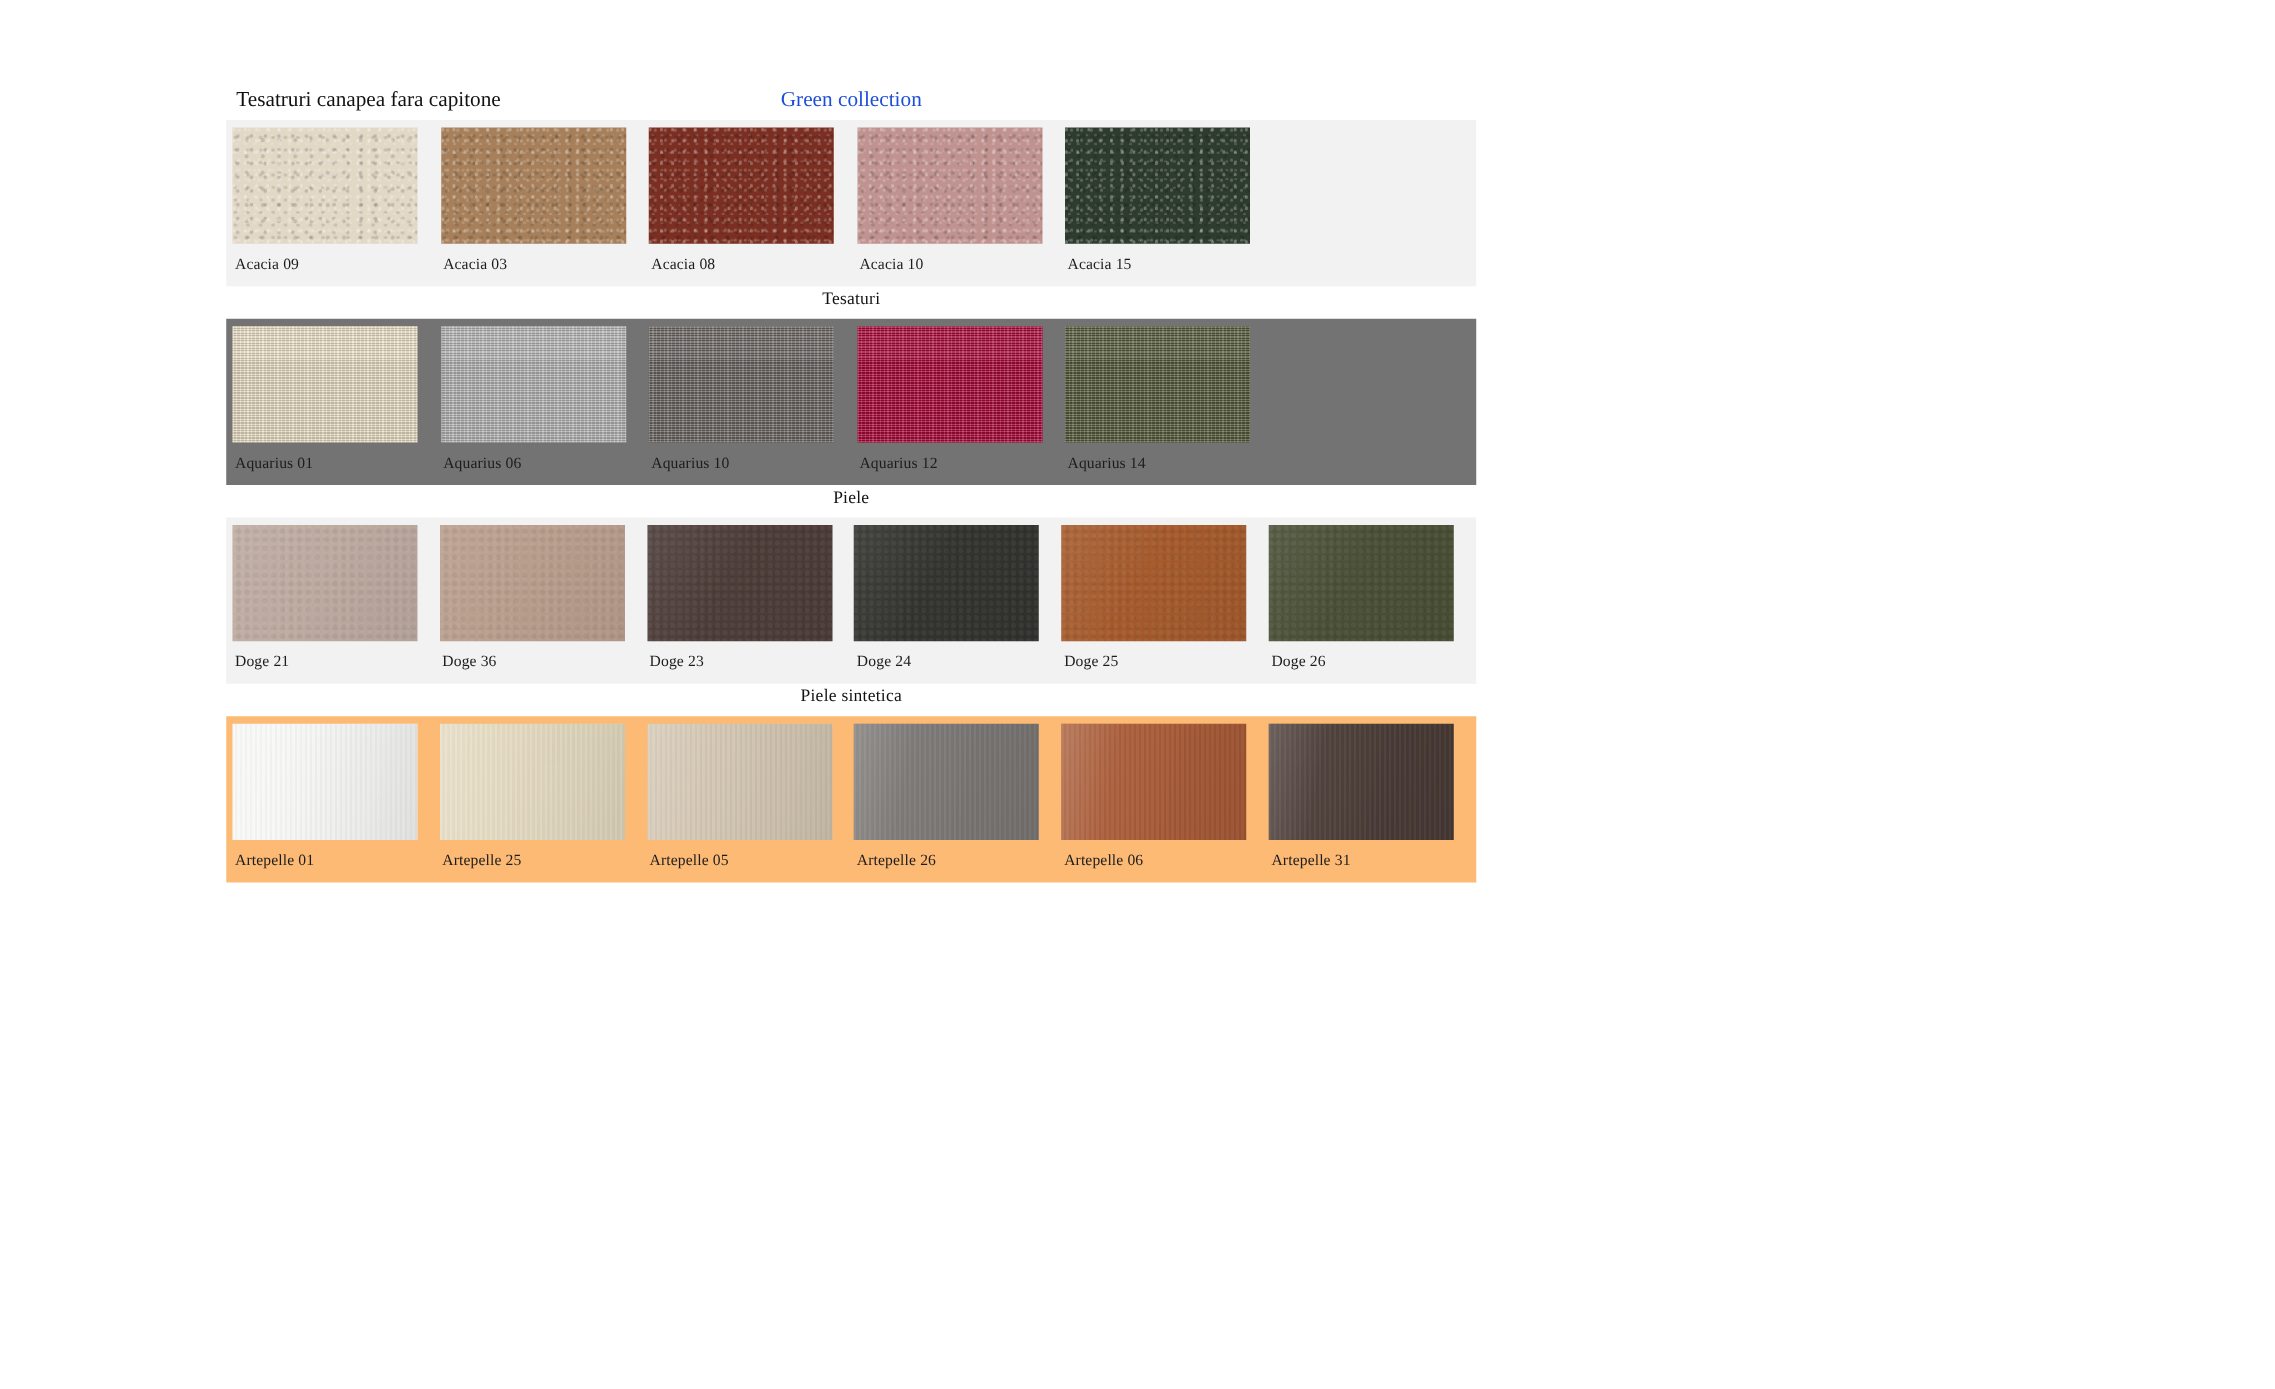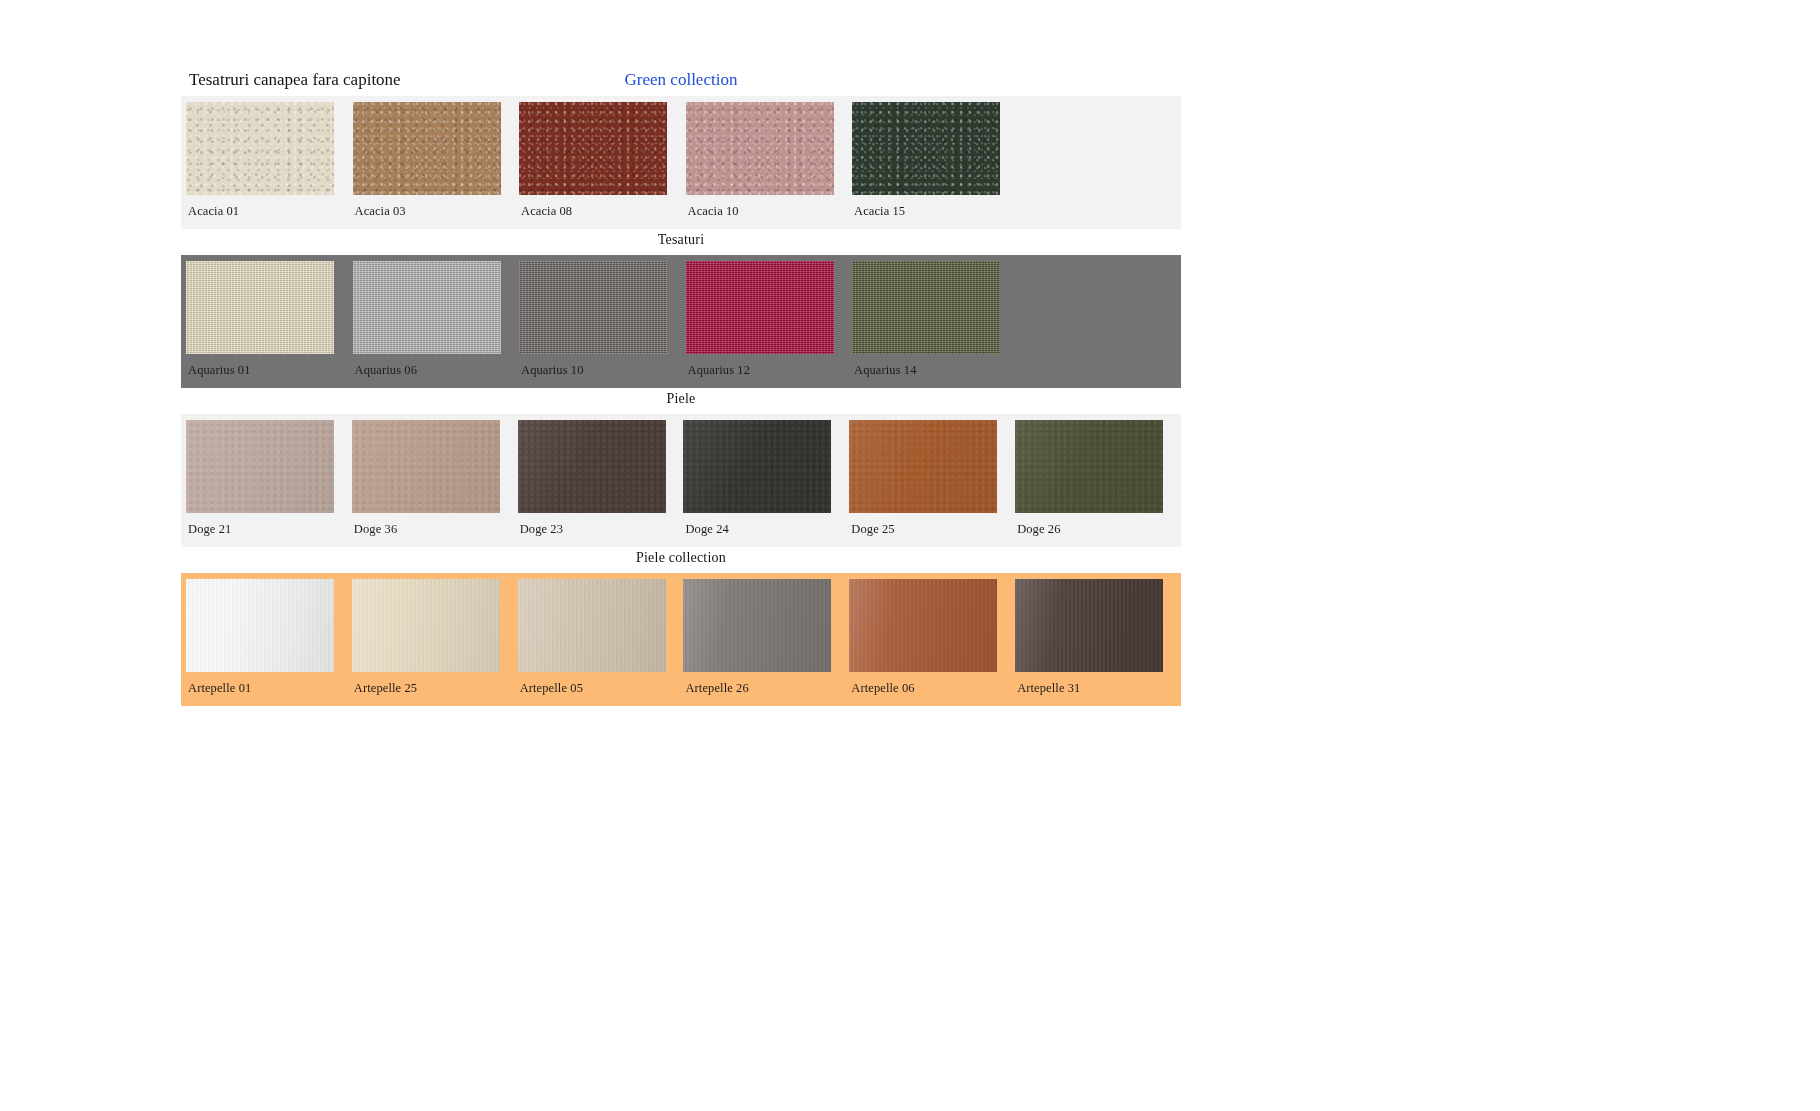--- a/index.html
+++ b/index.html
@@ -151,21 +151,21 @@
 
     <div class="section">
       <div class="title-row">
         <div class="t-left">Tesatruri canapea fara capitone</div>
         <div class="t-center">Green collection</div>
       </div>
       <div class="panel" style="background: rgb(242, 242, 242);">
         <div class="swatch-row">
           <div class="cell">
             <div class="swatch tex-boucle" style="background-color: rgb(226, 216, 198);"></div>
-            <div class="caption">Acacia 01</div>
+            <div class="caption">Acacia 09</div>
           </div>
           <div class="cell">
             <div class="swatch tex-boucle" style="background-color: rgb(167, 128, 91);"></div>
             <div class="caption">Acacia 03</div>
           </div>
           <div class="cell">
             <div class="swatch tex-boucle" style="background-color: rgb(123, 47, 34);"></div>
             <div class="caption">Acacia 08</div>
           </div>
           <div class="cell">
@@ -234,21 +234,21 @@
           </div>
           <div class="cell">
             <div class="swatch tall tex-leather" style="background-color: rgb(74, 80, 54);"></div>
             <div class="caption">Doge 26</div>
           </div>
         </div>
       </div>
     </div>
 
     <div class="section">
-      <div class="section-title center">Piele collection</div>
+      <div class="section-title center">Piele sintetica</div>
       <div class="panel" style="background: #fdba74;">
         <div class="swatch-row">
           <div class="cell">
             <div class="swatch tall tex-synth" style="background-color: rgb(247, 247, 245);"></div>
             <div class="caption">Artepelle 01</div>
           </div>
           <div class="cell">
             <div class="swatch tall tex-synth" style="background-color: rgb(230, 220, 195);"></div>
             <div class="caption">Artepelle 25</div>
           </div>

